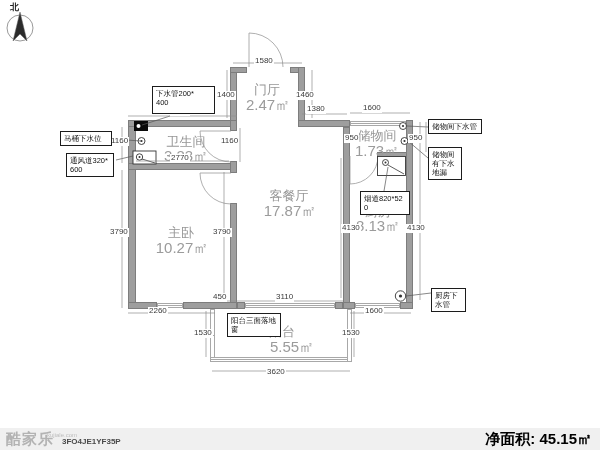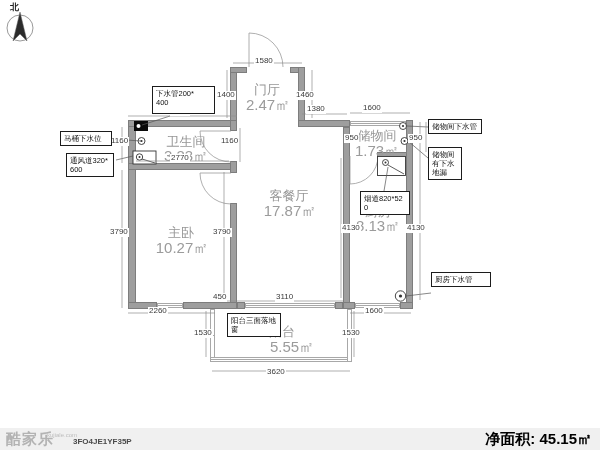--- a/index.html
+++ b/index.html
@@ -26,21 +26,21 @@
 
   #plan-svg{position:absolute;left:0;top:0;z-index:3;pointer-events:none;}
 
   .compass-label{position:absolute;left:10px;top:1px;font-size:9px;font-weight:bold;color:#222;z-index:2;}
   #compass-svg{position:absolute;left:4px;top:10px;z-index:2;}
 
   .footer-bar{position:absolute;left:0;top:428px;width:600px;height:22px;background:#f0f0f0;z-index:6;}
   .logo{position:absolute;left:6px;top:431px;font-size:15px;font-weight:bold;color:#b3b3b3;
         letter-spacing:1px;z-index:7;line-height:1;}
   .logo-sub{position:absolute;left:47px;top:432px;font-size:6px;color:#bdbdbd;z-index:7;line-height:1;}
-  .plan-code{position:absolute;left:73px;top:438px;font-size:8px;font-weight:bold;color:#4a4a4a;z-index:7;line-height:1;}
+  .plan-code{position:absolute;left:62px;top:438px;font-size:8px;font-weight:bold;color:#4a4a4a;z-index:7;line-height:1;}
   .watermark{position:absolute;right:12px;top:412px;font-size:16px;color:#d7d7d7;z-index:6;line-height:1;
              letter-spacing:1px;}
   .net-area{position:absolute;right:8px;top:431px;font-size:15px;font-weight:bold;color:#000;z-index:7;line-height:1.1;}
 </style>
 </head>
 <body>
 
 <div id="stage">
 
   <div class="compass-label">北</div>
@@ -205,21 +205,21 @@
   <div class="note" style="left:60px;top:131px;width:52px;min-height:14px">马桶下水位</div>
   <div class="note" style="left:66px;top:153px;width:48px;min-height:24px">通风道320*
 600</div>
   <div class="note" style="left:428px;top:119px;width:54px;min-height:15px">储物间下水管</div>
   <div class="note" style="left:428px;top:147px;width:34px;min-height:24px">储物间有下水
 地漏</div>
   <div class="note" style="left:360px;top:191px;width:50px;min-height:24px">烟道820*52
 0</div>
   <div class="note" style="left:227px;top:313px;width:54px;min-height:24px">阳台三面落地
 窗</div>
-  <div class="note" style="left:431px;top:272px;width:60px;min-height:15px">厨房下水管</div>
+  <div class="note" style="left:431px;top:288px;width:35px;min-height:15px">厨房下水管</div>
 
   <div class="footer-bar"></div>
   <div class="logo">酷家乐</div>
   <div class="logo-sub">kujiale.com</div>
   <div class="plan-code">3FO4JE1YF35P</div>
   <div class="net-area">净面积: 45.15㎡</div>
 
 </div>
 
 </body></html>

